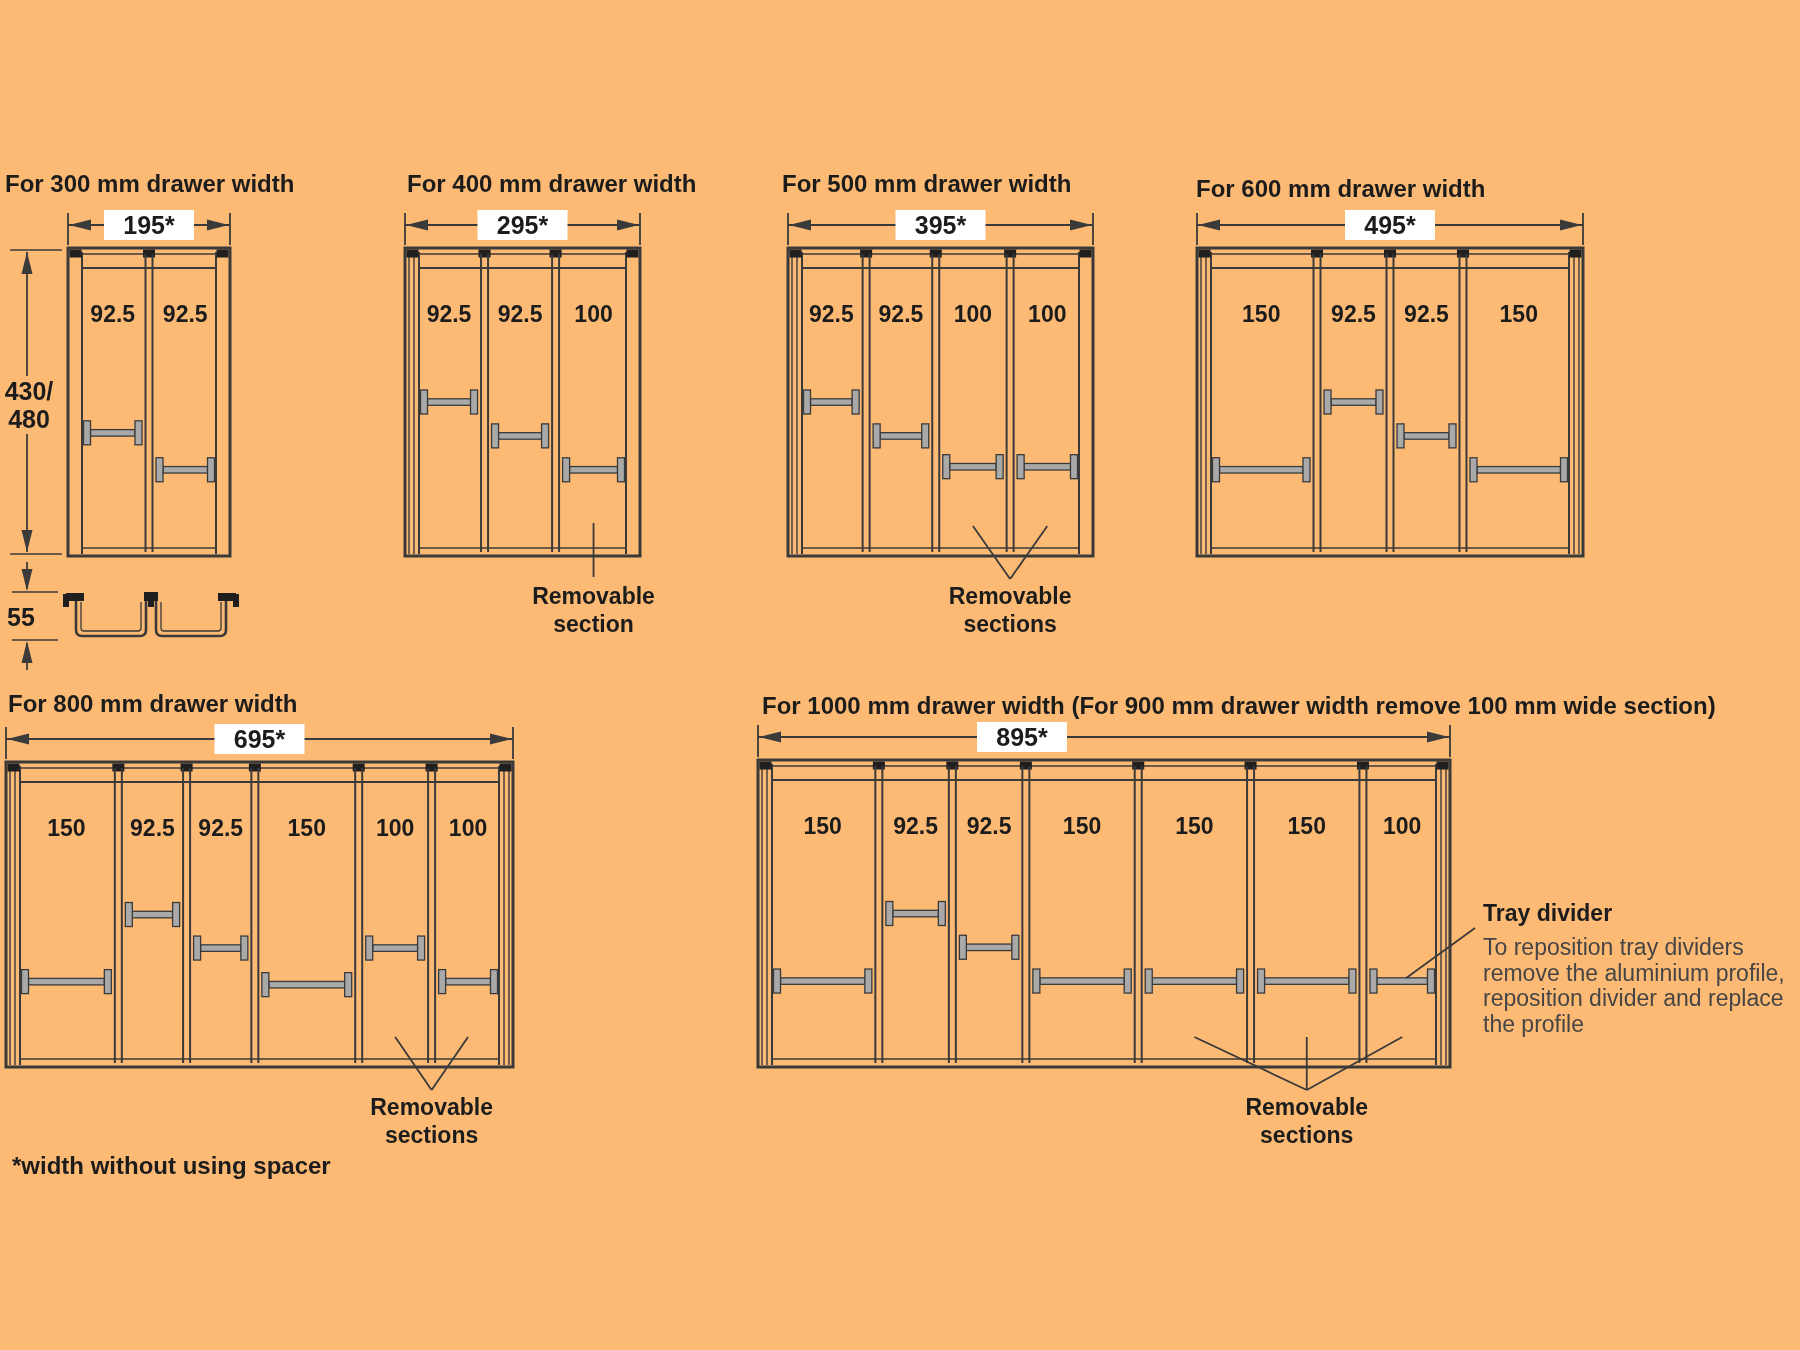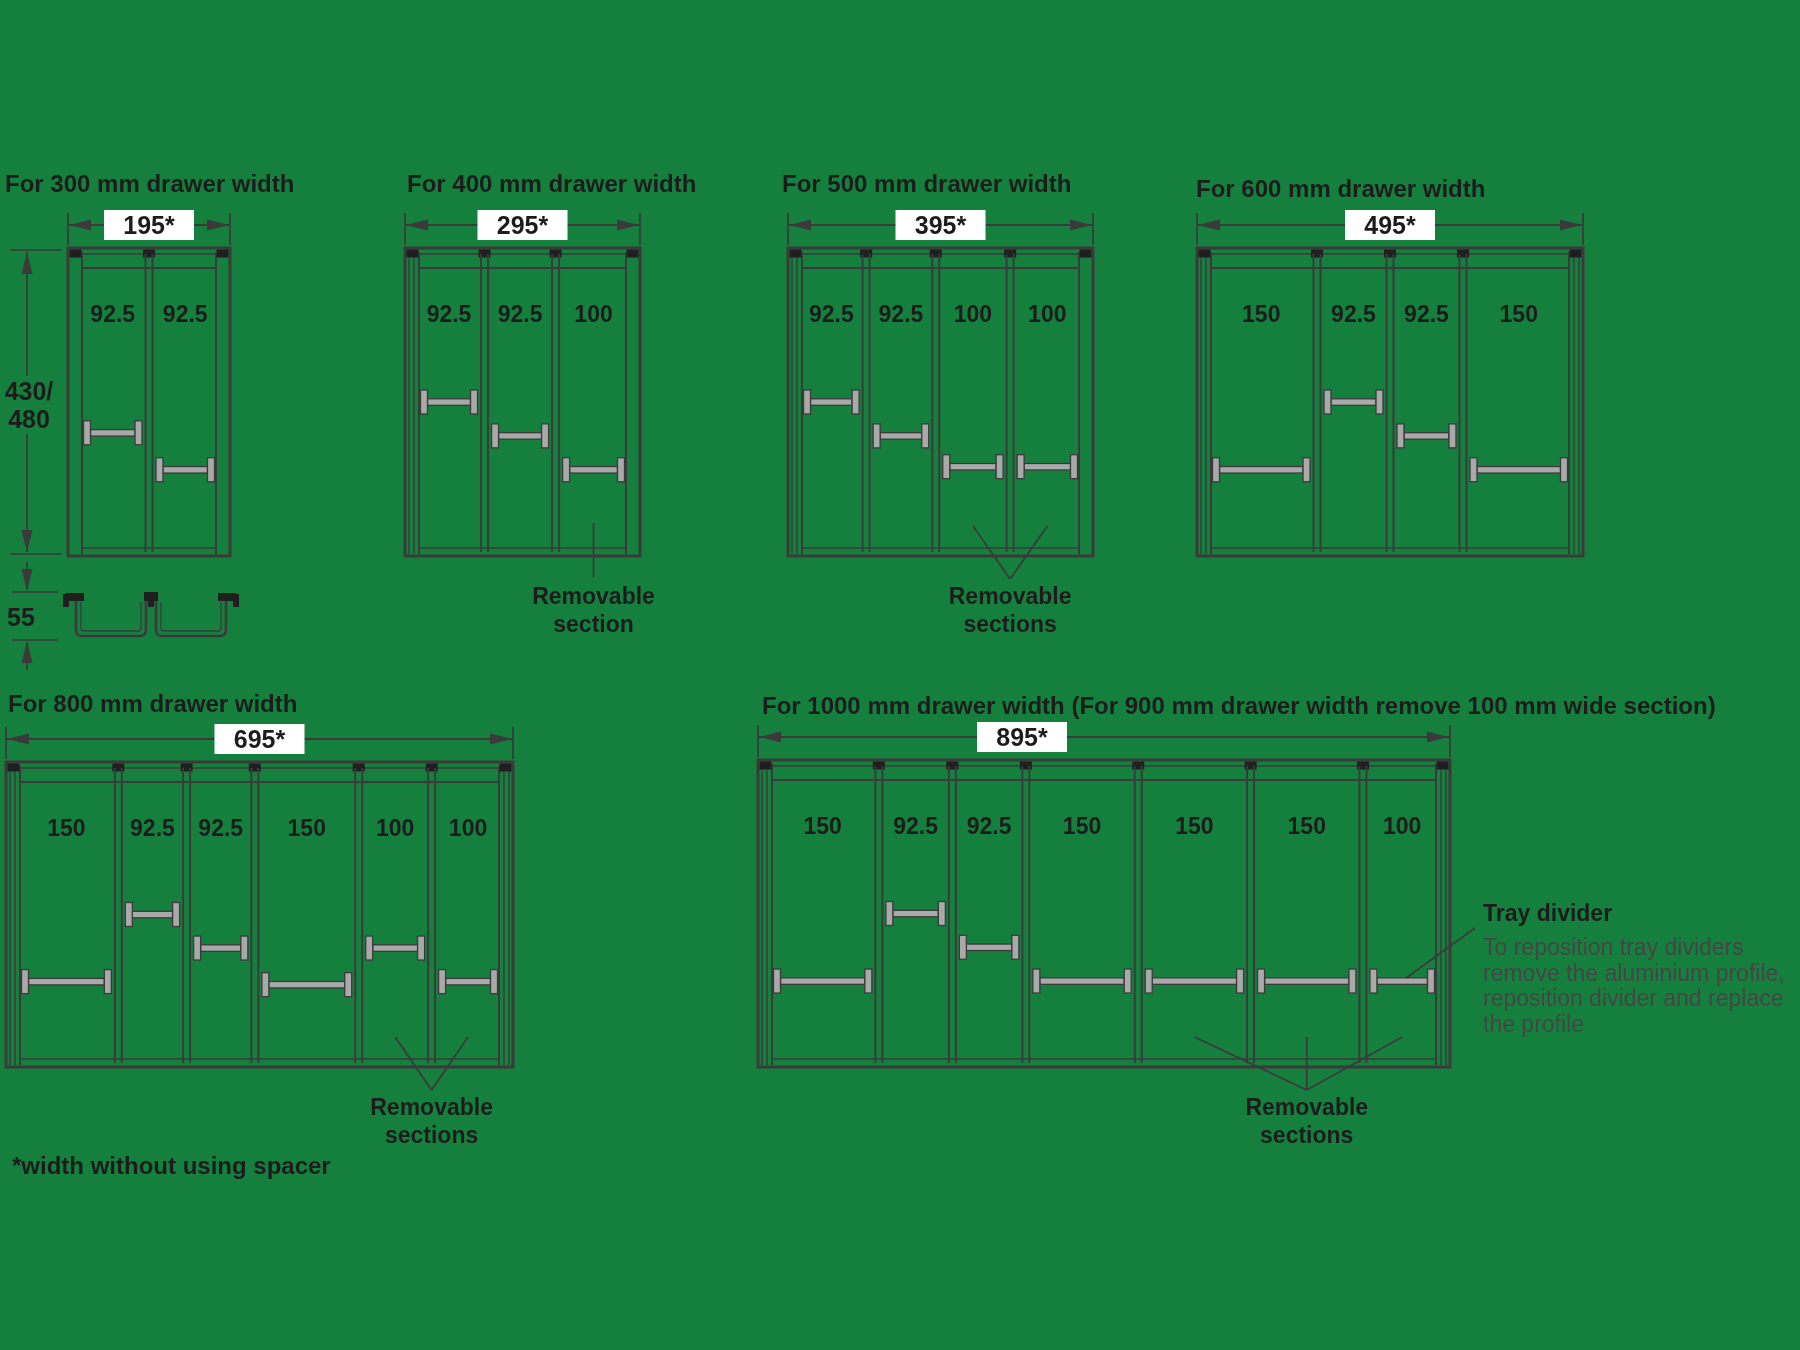--- a/index.html
+++ b/index.html
@@ -1,16 +1,16 @@
 <!DOCTYPE html>
 <html><head>
 <meta charset="utf-8">
 <style>
   html,body{margin:0;padding:0;background:#ffffff;}
-  .stage{position:relative;width:1800px;height:1350px;background:#15803d;overflow:hidden;}
+  .stage{position:relative;width:1800px;height:1350px;background:#fdba74;overflow:hidden;}
   .stage svg{position:absolute;left:0;top:0;}
   text{font-family:"Liberation Sans", sans-serif;}
 </style>
 </head>
 <body>
 
 <div class="stage">
   <svg id="lw" width="1800" height="1350" viewBox="0 0 1800 1350">
       <g>
         <text x="5" y="192" fill="#1c1c1c" font-size="24" font-weight="bold" text-anchor="start">For 300 mm drawer width</text>

